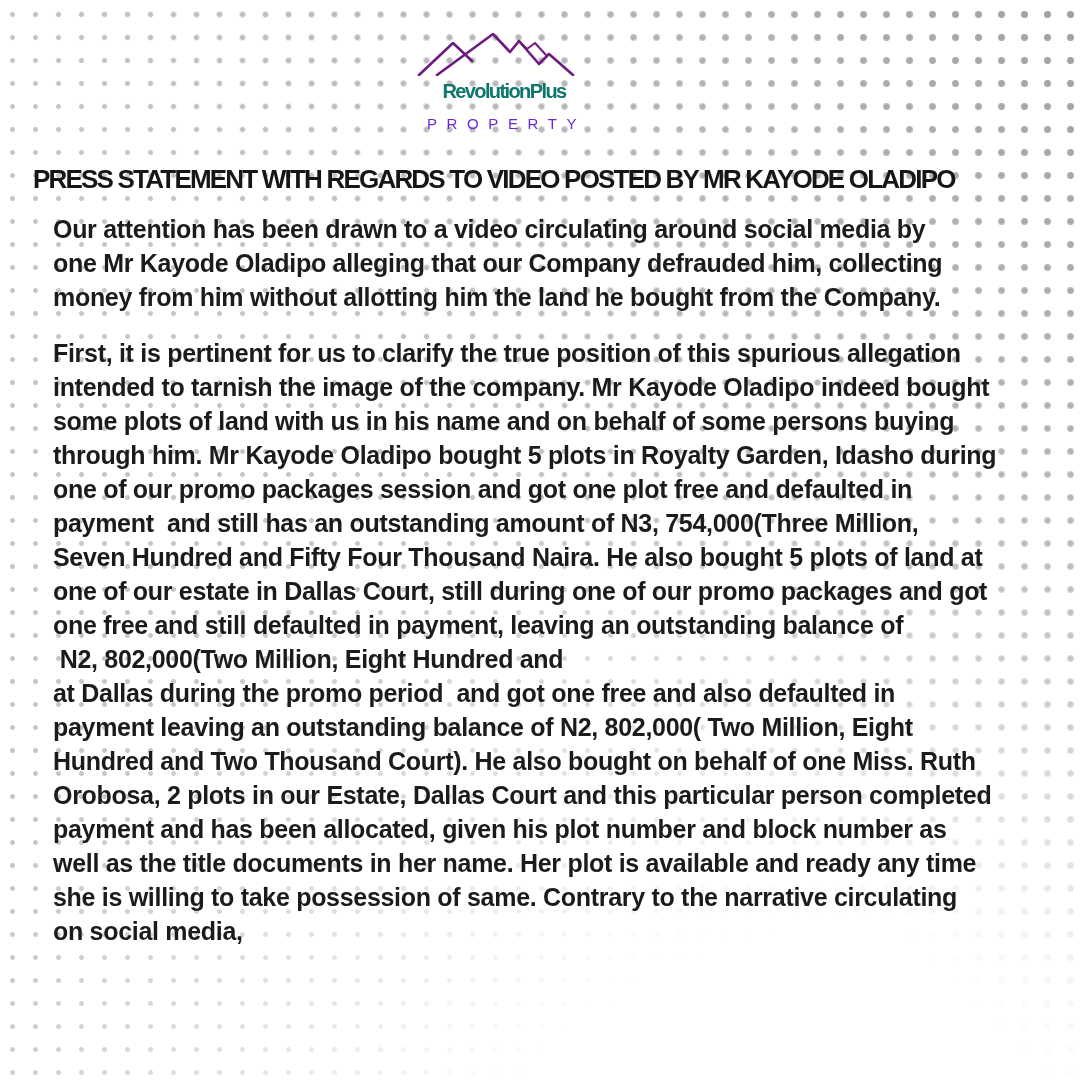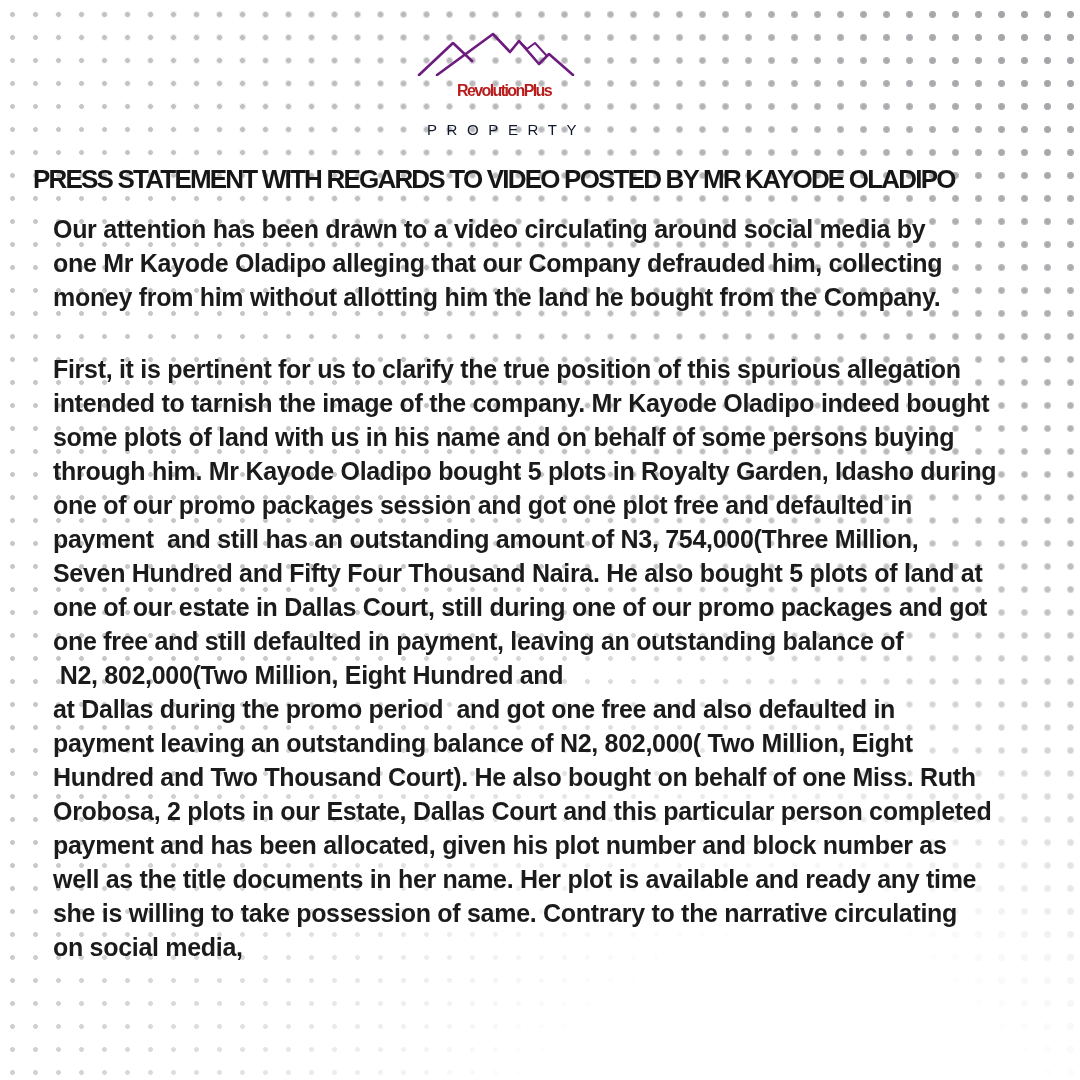--- a/index.html
+++ b/index.html
@@ -25,39 +25,39 @@
   }
   
   .content{position:absolute;inset:0;}
   .logo{
     position:absolute;top:30px;left:0;right:0;
     display:flex;flex-direction:column;align-items:center;
     transform:translateX(-36px);
   }
   .logo svg{display:block;}
   .brand{
-    color:#b91c1c;font-weight:700;font-size:16px;letter-spacing:-1.6px;
+    color:#0f766e;font-weight:700;font-size:20px;letter-spacing:-1.6px;
     line-height:26px;margin-top:2px;
   }
   .brand-sub{
-    color:#0f172a;font-weight:400;font-size:15px;letter-spacing:9.6px;
-    text-indent:5px;line-height:18px;margin-top:17px;
+    color:#6d28d9;font-weight:400;font-size:15px;letter-spacing:9.6px;
+    text-indent:5px;line-height:18px;margin-top:11px;
   }
   .press-title{
     position:absolute;top:164px;left:33px;
     font-size:26px;font-weight:700;letter-spacing:-1.8px;
     color:#161616;white-space:pre;line-height:30px;
   }
   .para{
     position:absolute;left:33px;right:10px;
     color:#1b1b1b;font-weight:700;font-size:25px;
     letter-spacing:-0.3px;line-height:34px;
   }
   .para-1{top:212px;}
-  .para-2{top:352px;}
+  .para-2{top:336px;}
   .tline{white-space:pre;margin-left:20px;}
 </style>
 </head>
 <body>
 
 <div class="dots-base"></div>
 <div class="dots-right"></div>
 
 <div class="content">
 

